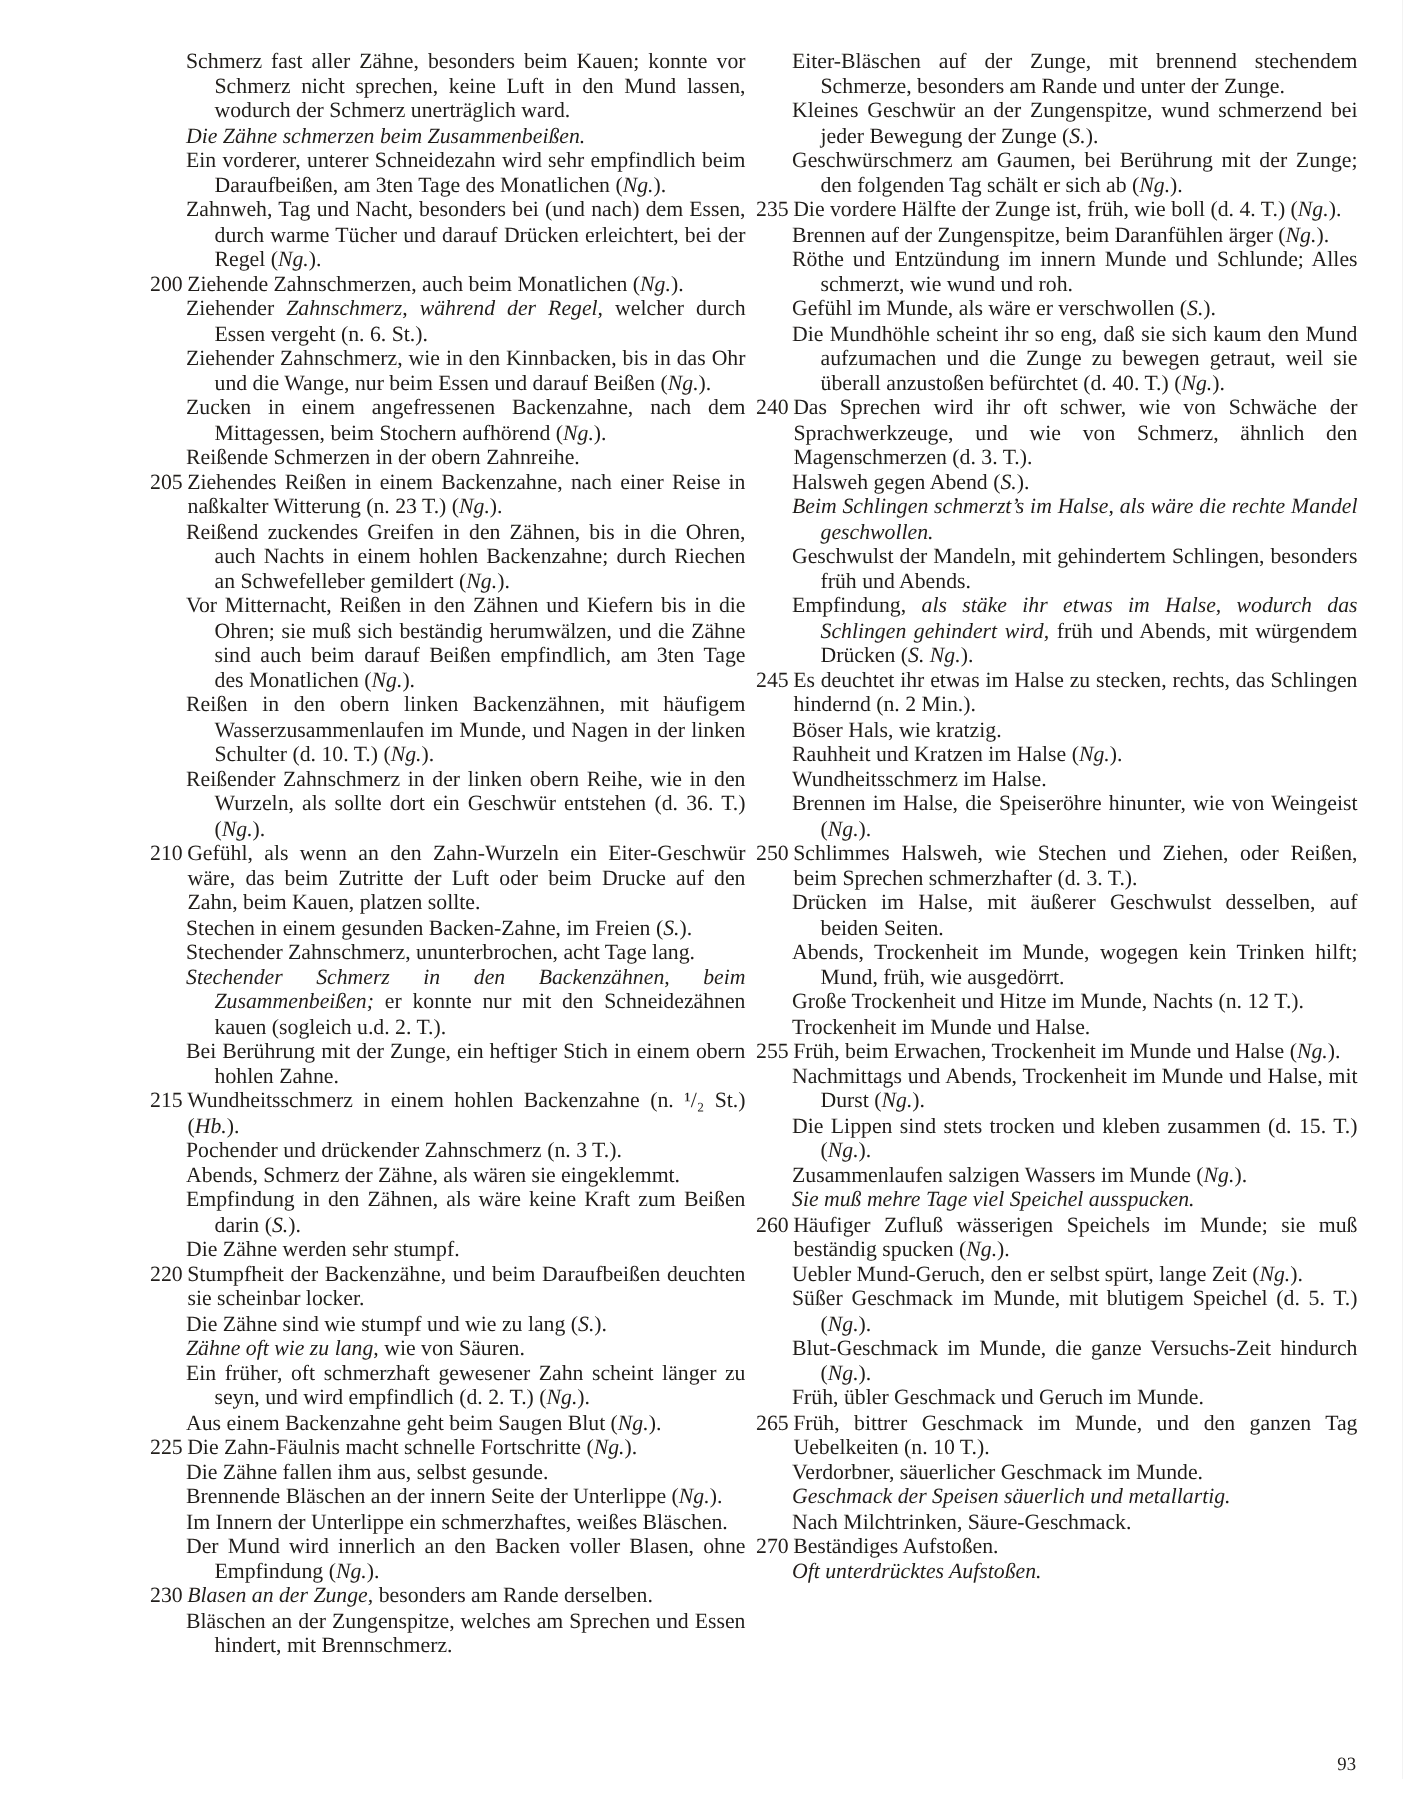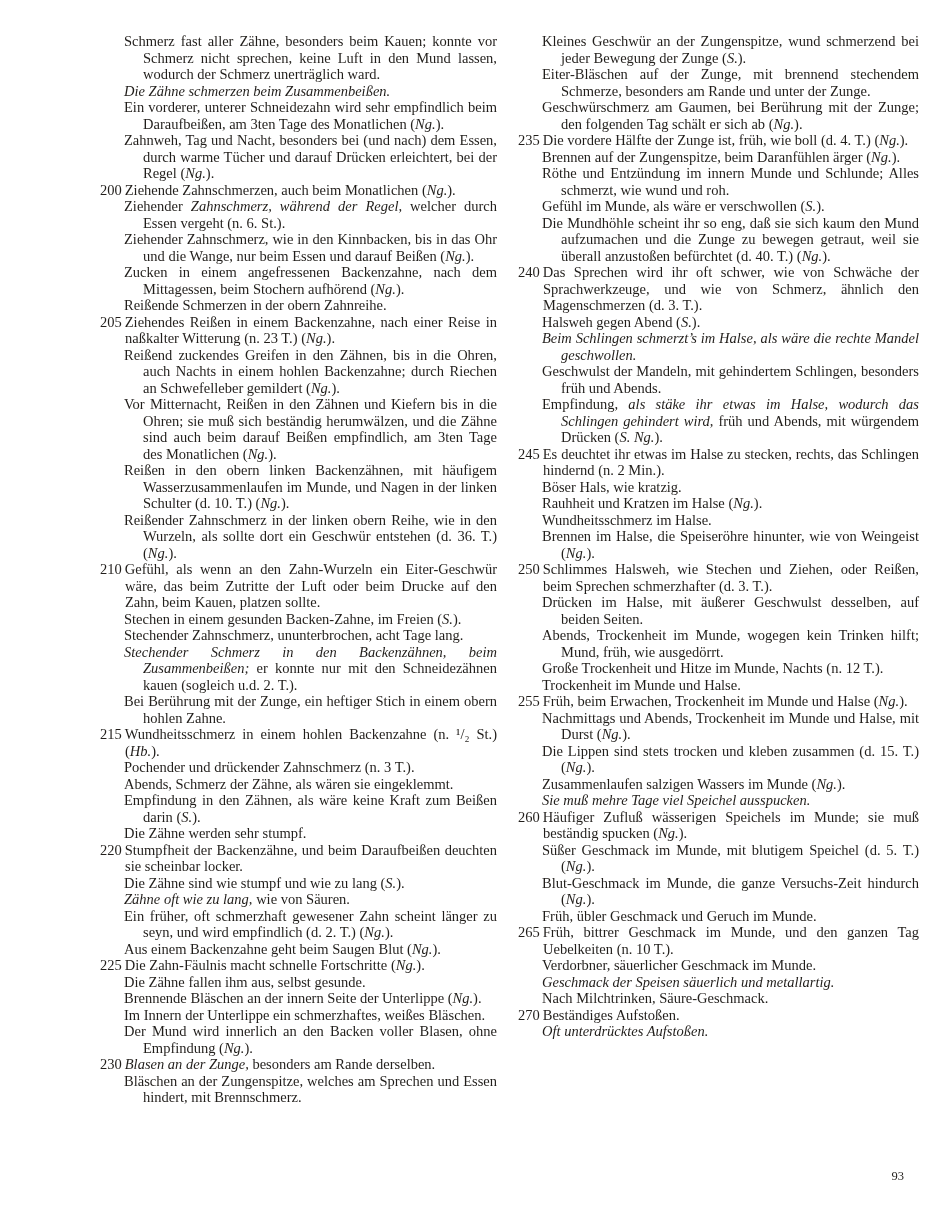--- a/index.html
+++ b/index.html
@@ -11,21 +11,21 @@
     overflow: hidden;
     font-family: "Liberation Serif", "DejaVu Serif", serif;
     color: #211e1b;
     -webkit-font-smoothing: antialiased;
   }
   .columns {
     position: absolute;
     left: 100px;
     top: 33px;
     display: flex;
-    gap: 21px;
+    gap: 7px;
   }
   .col {
     width: 397px;
     font-size: 14.5px;
     line-height: 16.5px;
     text-align: justify;
   }
   .col.right { width: 401px; }
   .entry { margin: 0; }
   
@@ -87,22 +87,22 @@
         <div class="entry sub"><span>Aus einem Backenzahne geht beim Saugen Blut (</span><span class="it">Ng.</span><span>).</span></div>
         <div class="entry num"><span class="n">225</span><span>Die Zahn-Fäulnis macht schnelle Fortschritte (</span><span class="it">Ng.</span><span>).</span></div>
         <div class="entry sub"><span>Die Zähne fallen ihm aus, selbst gesunde.</span></div>
         <div class="entry sub"><span>Brennende Bläschen an der innern Seite der Unterlippe (</span><span class="it">Ng.</span><span>).</span></div>
         <div class="entry sub"><span>Im Innern der Unterlippe ein schmerzhaftes, weißes Bläschen.</span></div>
         <div class="entry sub"><span>Der Mund wird innerlich an den Backen voller Blasen, ohne Empfindung (</span><span class="it">Ng.</span><span>).</span></div>
         <div class="entry num"><span class="n">230</span><span class="it">Blasen an der Zunge,</span><span> besonders am Rande derselben.</span></div>
         <div class="entry sub"><span>Bläschen an der Zungenspitze, welches am Sprechen und Essen hindert, mit Brennschmerz.</span></div>
       </div>
     <div class="col right" id="col-right">
+        <div class="entry sub"><span>Eiter-Bläschen auf der Zunge, mit brennend stechendem Schmerze, besonders am Rande und unter der Zunge.</span></div>
         <div class="entry sub"><span>Kleines Geschwür an der Zungenspitze, wund schmerzend bei jeder Bewegung der Zunge (</span><span class="it">S.</span><span>).</span></div>
-        <div class="entry sub"><span>Eiter-Bläschen auf der Zunge, mit brennend stechendem Schmerze, besonders am Rande und unter der Zunge.</span></div>
         <div class="entry sub"><span>Geschwürschmerz am Gaumen, bei Berührung mit der Zunge; den folgenden Tag schält er sich ab (</span><span class="it">Ng.</span><span>).</span></div>
         <div class="entry num"><span class="n">235</span><span>Die vordere Hälfte der Zunge ist, früh, wie boll (d. 4. T.) (</span><span class="it">Ng.</span><span>).</span></div>
         <div class="entry sub"><span>Brennen auf der Zungenspitze, beim Daranfühlen ärger (</span><span class="it">Ng.</span><span>).</span></div>
         <div class="entry sub"><span>Röthe und Entzündung im innern Munde und Schlunde; Alles schmerzt, wie wund und roh.</span></div>
         <div class="entry sub"><span>Gefühl im Munde, als wäre er verschwollen (</span><span class="it">S.</span><span>).</span></div>
         <div class="entry sub"><span>Die Mundhöhle scheint ihr so eng, daß sie sich kaum den Mund aufzumachen und die Zunge zu bewegen getraut, weil sie überall anzustoßen befürchtet (d. 40. T.) (</span><span class="it">Ng.</span><span>).</span></div>
         <div class="entry num"><span class="n">240</span><span>Das Sprechen wird ihr oft schwer, wie von Schwäche der Sprachwerkzeuge, und wie von Schmerz, ähnlich den Magenschmerzen (d. 3. T.).</span></div>
         <div class="entry sub"><span>Halsweh gegen Abend (</span><span class="it">S.</span><span>).</span></div>
         <div class="entry sub"><span class="it">Beim Schlingen schmerzt’s im Halse, als wäre die rechte Mandel geschwollen.</span></div>
         <div class="entry sub"><span>Geschwulst der Mandeln, mit gehindertem Schlingen, besonders früh und Abends.</span></div>
@@ -116,20 +116,21 @@
         <div class="entry sub"><span>Drücken im Halse, mit äußerer Geschwulst desselben, auf beiden Seiten.</span></div>
         <div class="entry sub"><span>Abends, Trockenheit im Munde, wogegen kein Trinken hilft; Mund, früh, wie ausgedörrt.</span></div>
         <div class="entry sub"><span>Große Trockenheit und Hitze im Munde, Nachts (n. 12 T.).</span></div>
         <div class="entry sub"><span>Trockenheit im Munde und Halse.</span></div>
         <div class="entry num"><span class="n">255</span><span>Früh, beim Erwachen, Trockenheit im Munde und Halse (</span><span class="it">Ng.</span><span>).</span></div>
         <div class="entry sub"><span>Nachmittags und Abends, Trockenheit im Munde und Halse, mit Durst (</span><span class="it">Ng.</span><span>).</span></div>
         <div class="entry sub"><span>Die Lippen sind stets trocken und kleben zusammen (d. 15. T.) (</span><span class="it">Ng.</span><span>).</span></div>
         <div class="entry sub"><span>Zusammenlaufen salzigen Wassers im Munde (</span><span class="it">Ng.</span><span>).</span></div>
         <div class="entry sub"><span class="it">Sie muß mehre Tage viel Speichel ausspucken.</span></div>
         <div class="entry num"><span class="n">260</span><span>Häufiger Zufluß wässerigen Speichels im Munde; sie muß beständig spucken (</span><span class="it">Ng.</span><span>).</span></div>
+        <div class="entry sub"><span>Uebler Mund-Geruch, den er selbst spürt, lange Zeit (</span><span class="it">Ng.</span><span>).</span></div>
         <div class="entry sub"><span>Süßer Geschmack im Munde, mit blutigem Speichel (d. 5. T.) (</span><span class="it">Ng.</span><span>).</span></div>
         <div class="entry sub"><span>Blut-Geschmack im Munde, die ganze Versuchs-Zeit hindurch (</span><span class="it">Ng.</span><span>).</span></div>
         <div class="entry sub"><span>Früh, übler Geschmack und Geruch im Munde.</span></div>
         <div class="entry num"><span class="n">265</span><span>Früh, bittrer Geschmack im Munde, und den ganzen Tag Uebelkeiten (n. 10 T.).</span></div>
         <div class="entry sub"><span>Verdorbner, säuerlicher Geschmack im Munde.</span></div>
         <div class="entry sub"><span class="it">Geschmack der Speisen säuerlich und metallartig.</span></div>
         <div class="entry sub"><span>Nach Milchtrinken, Säure-Geschmack.</span></div>
         <div class="entry num"><span class="n">270</span><span>Beständiges Aufstoßen.</span></div>
         <div class="entry sub"><span class="it">Oft unterdrücktes Aufstoßen.</span></div>
       </div>

